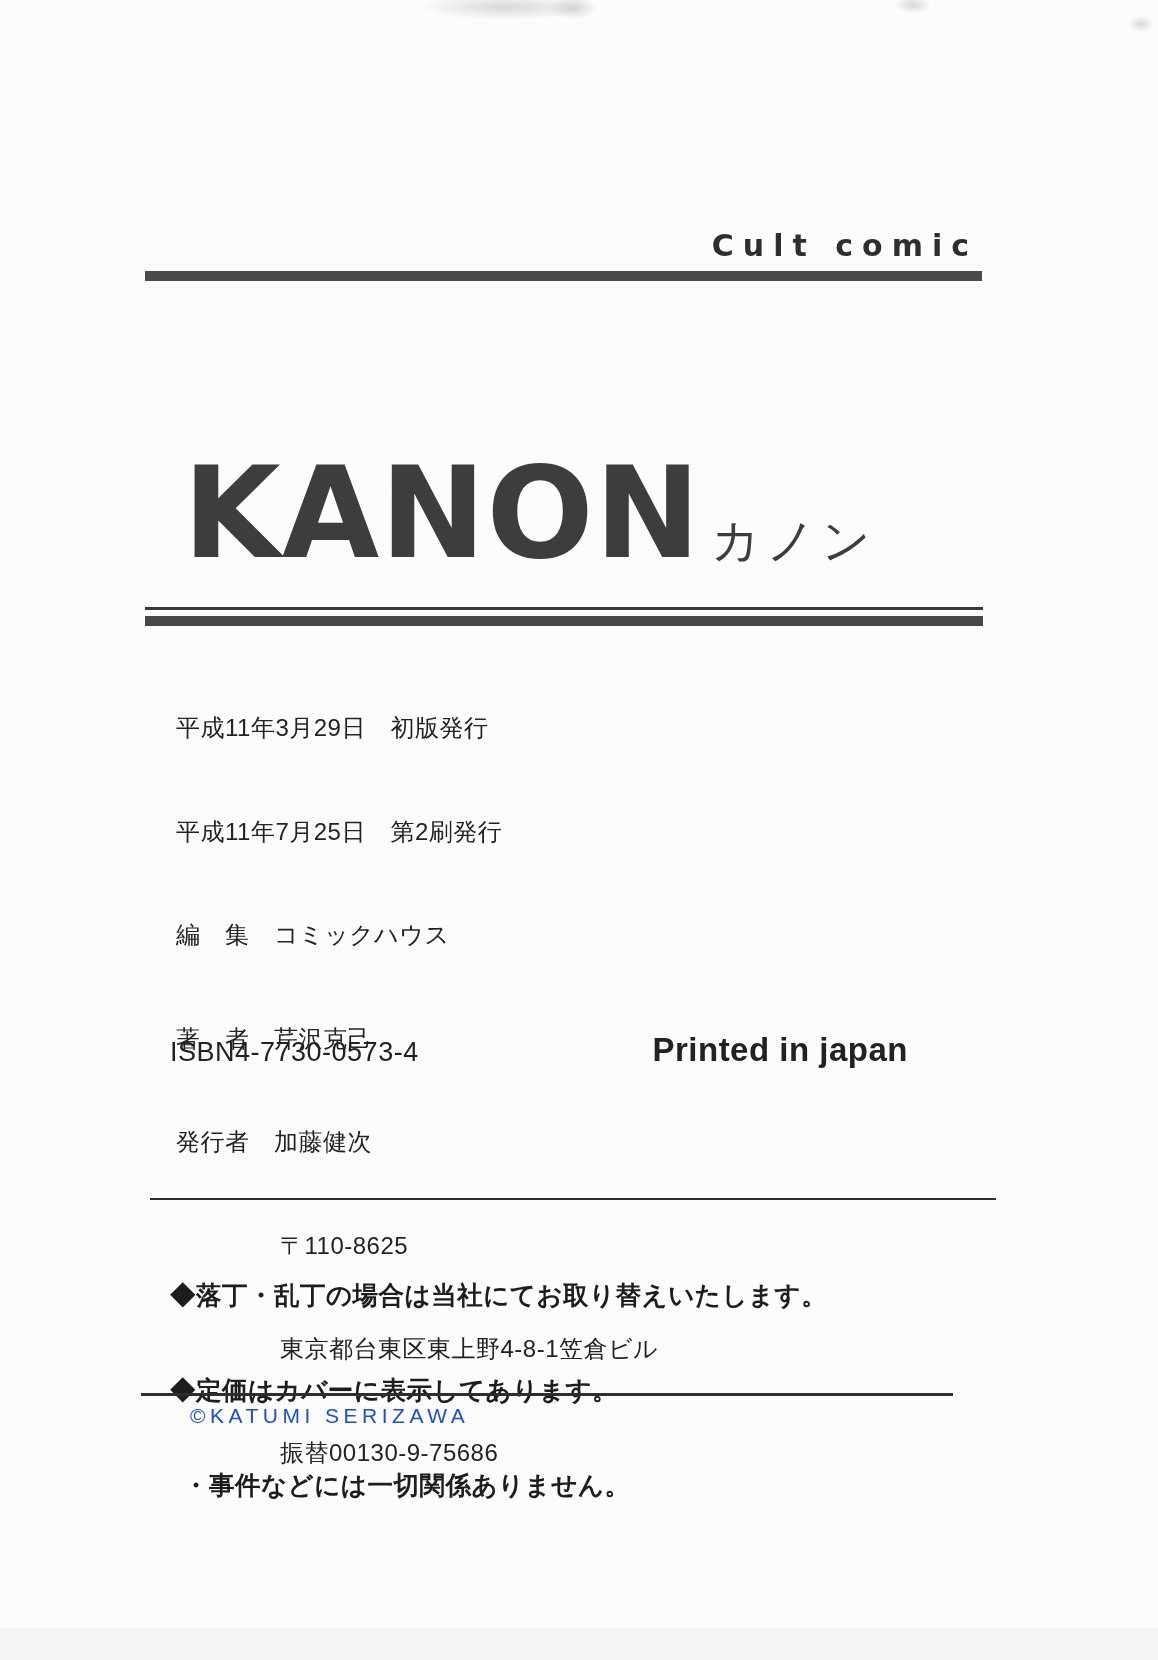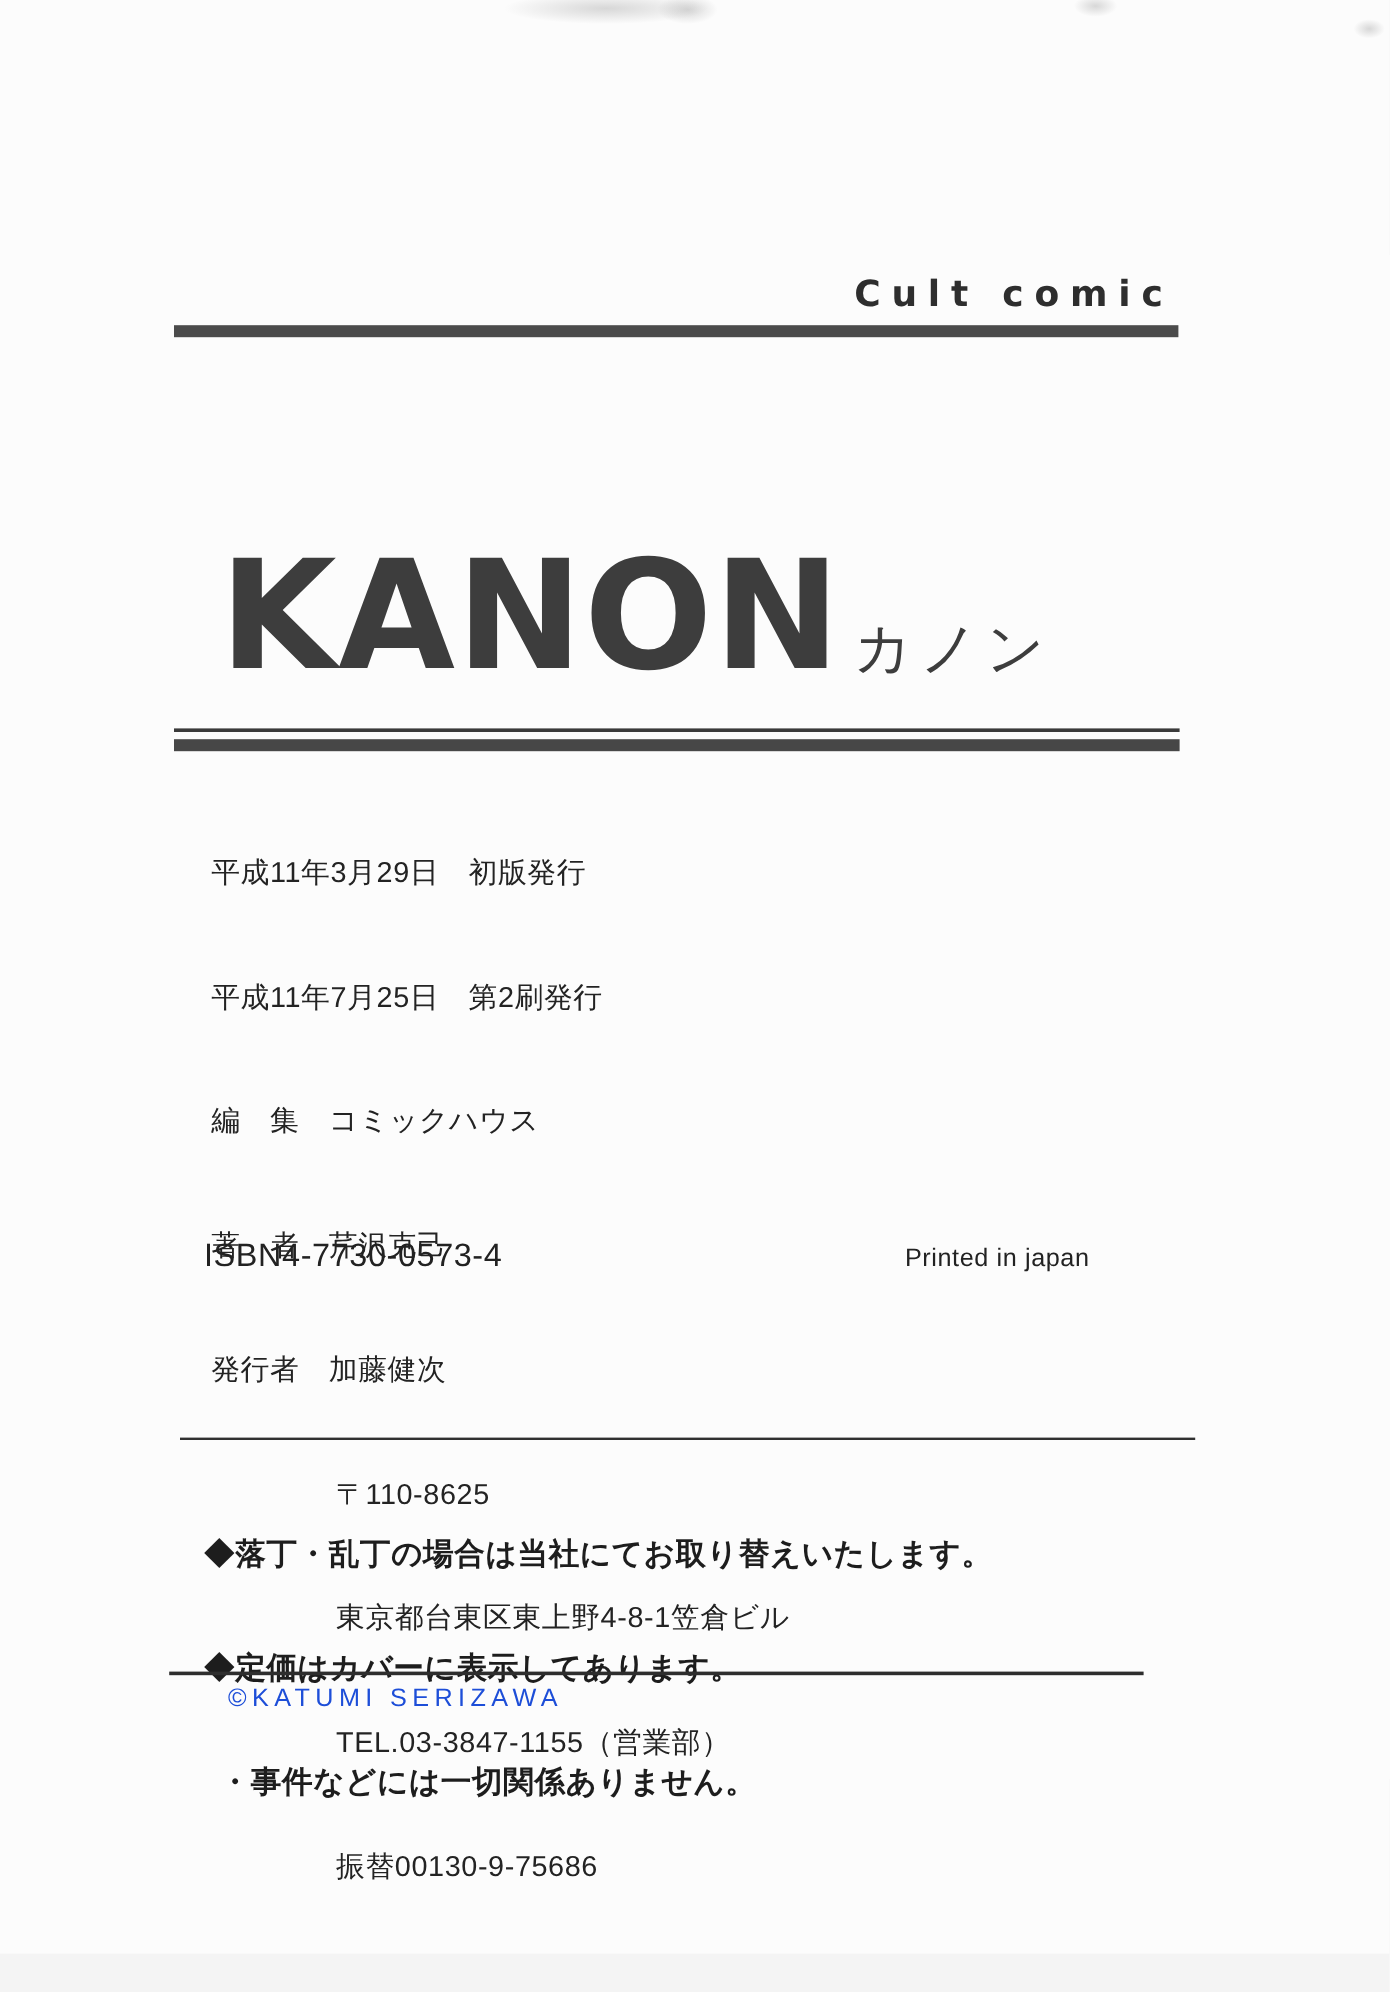--- a/index.html
+++ b/index.html
@@ -63,21 +63,21 @@
   }
   .colophon .row { height: 34.5px; }
   .colophon .indent { padding-left: 104px; }
 
   .isbn-row {
     position: absolute; left: 170px; top: 1031px;
     width: 738px; display: flex; justify-content: space-between;
     align-items: baseline; color: #222;
   }
   .isbn { font-size: 27px; letter-spacing: 0.5px; }
-  .printed-in { font-size: 21px; letter-spacing: 0.5px; }
+  .printed-in { font-size: 33px; letter-spacing: 0.5px; font-weight: bold; }
 
   
   .rule-notices-top {
     position: absolute; left: 150px; top: 1198px;
     width: 846px; height: 2px; background: #303030;
   }
   .notices {
     position: absolute; left: 170px; top: 1216px;
     font-size: 25.5px; font-weight: bold; color: #1d1d1d;
     line-height: 31.8px; white-space: pre; letter-spacing: 0.5px;
@@ -126,21 +126,20 @@
   <div class="rule-thick-under-title"></div>
 
   <div class="colophon">
     <div class="row">平成11年3月29日　初版発行</div>
     <div class="row">平成11年7月25日　第2刷発行</div>
     <div class="row">編　集　コミックハウス</div>
     <div class="row">著　者　芹沢克己</div>
     <div class="row">発行者　加藤健次</div>
     <div class="row indent">〒110-8625</div>
     <div class="row indent">東京都台東区東上野4-8-1笠倉ビル</div>
-    <div class="row indent">TEL.03-3847-1155（営業部）</div>
     <div class="row indent">振替00130-9-75686</div>
     
   </div>
 
   <div class="isbn-row">
     <span class="isbn">ISBN4-7730-0573-4</span>
     <span class="printed-in">Printed in japan</span>
   </div>
 
   <div class="rule-notices-top"></div>

